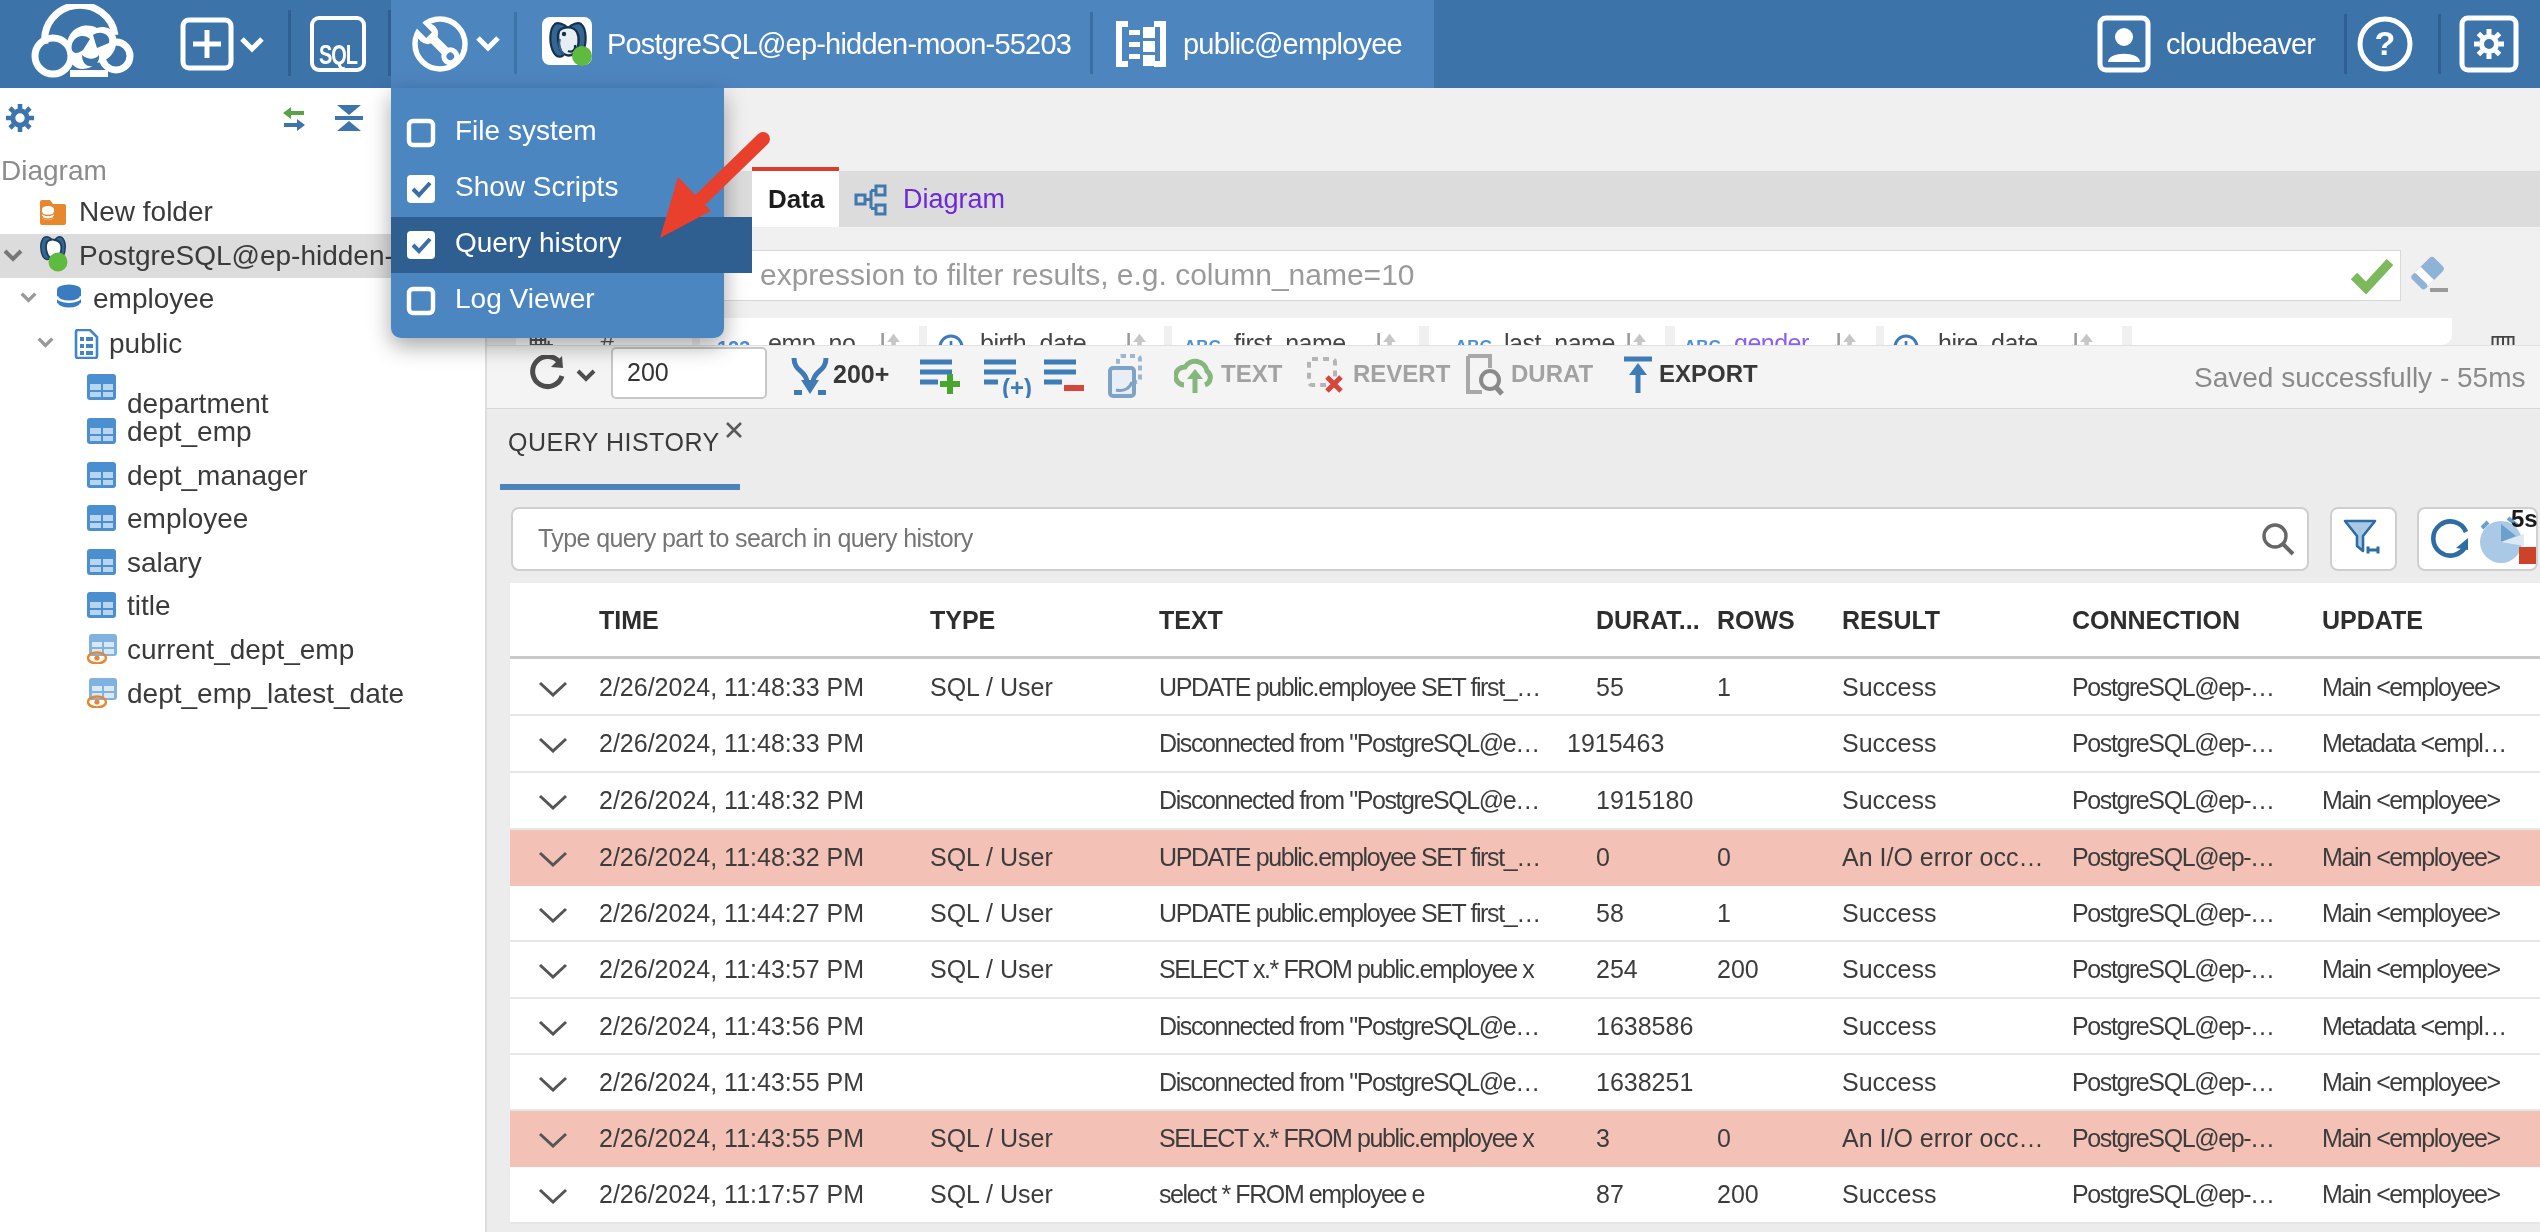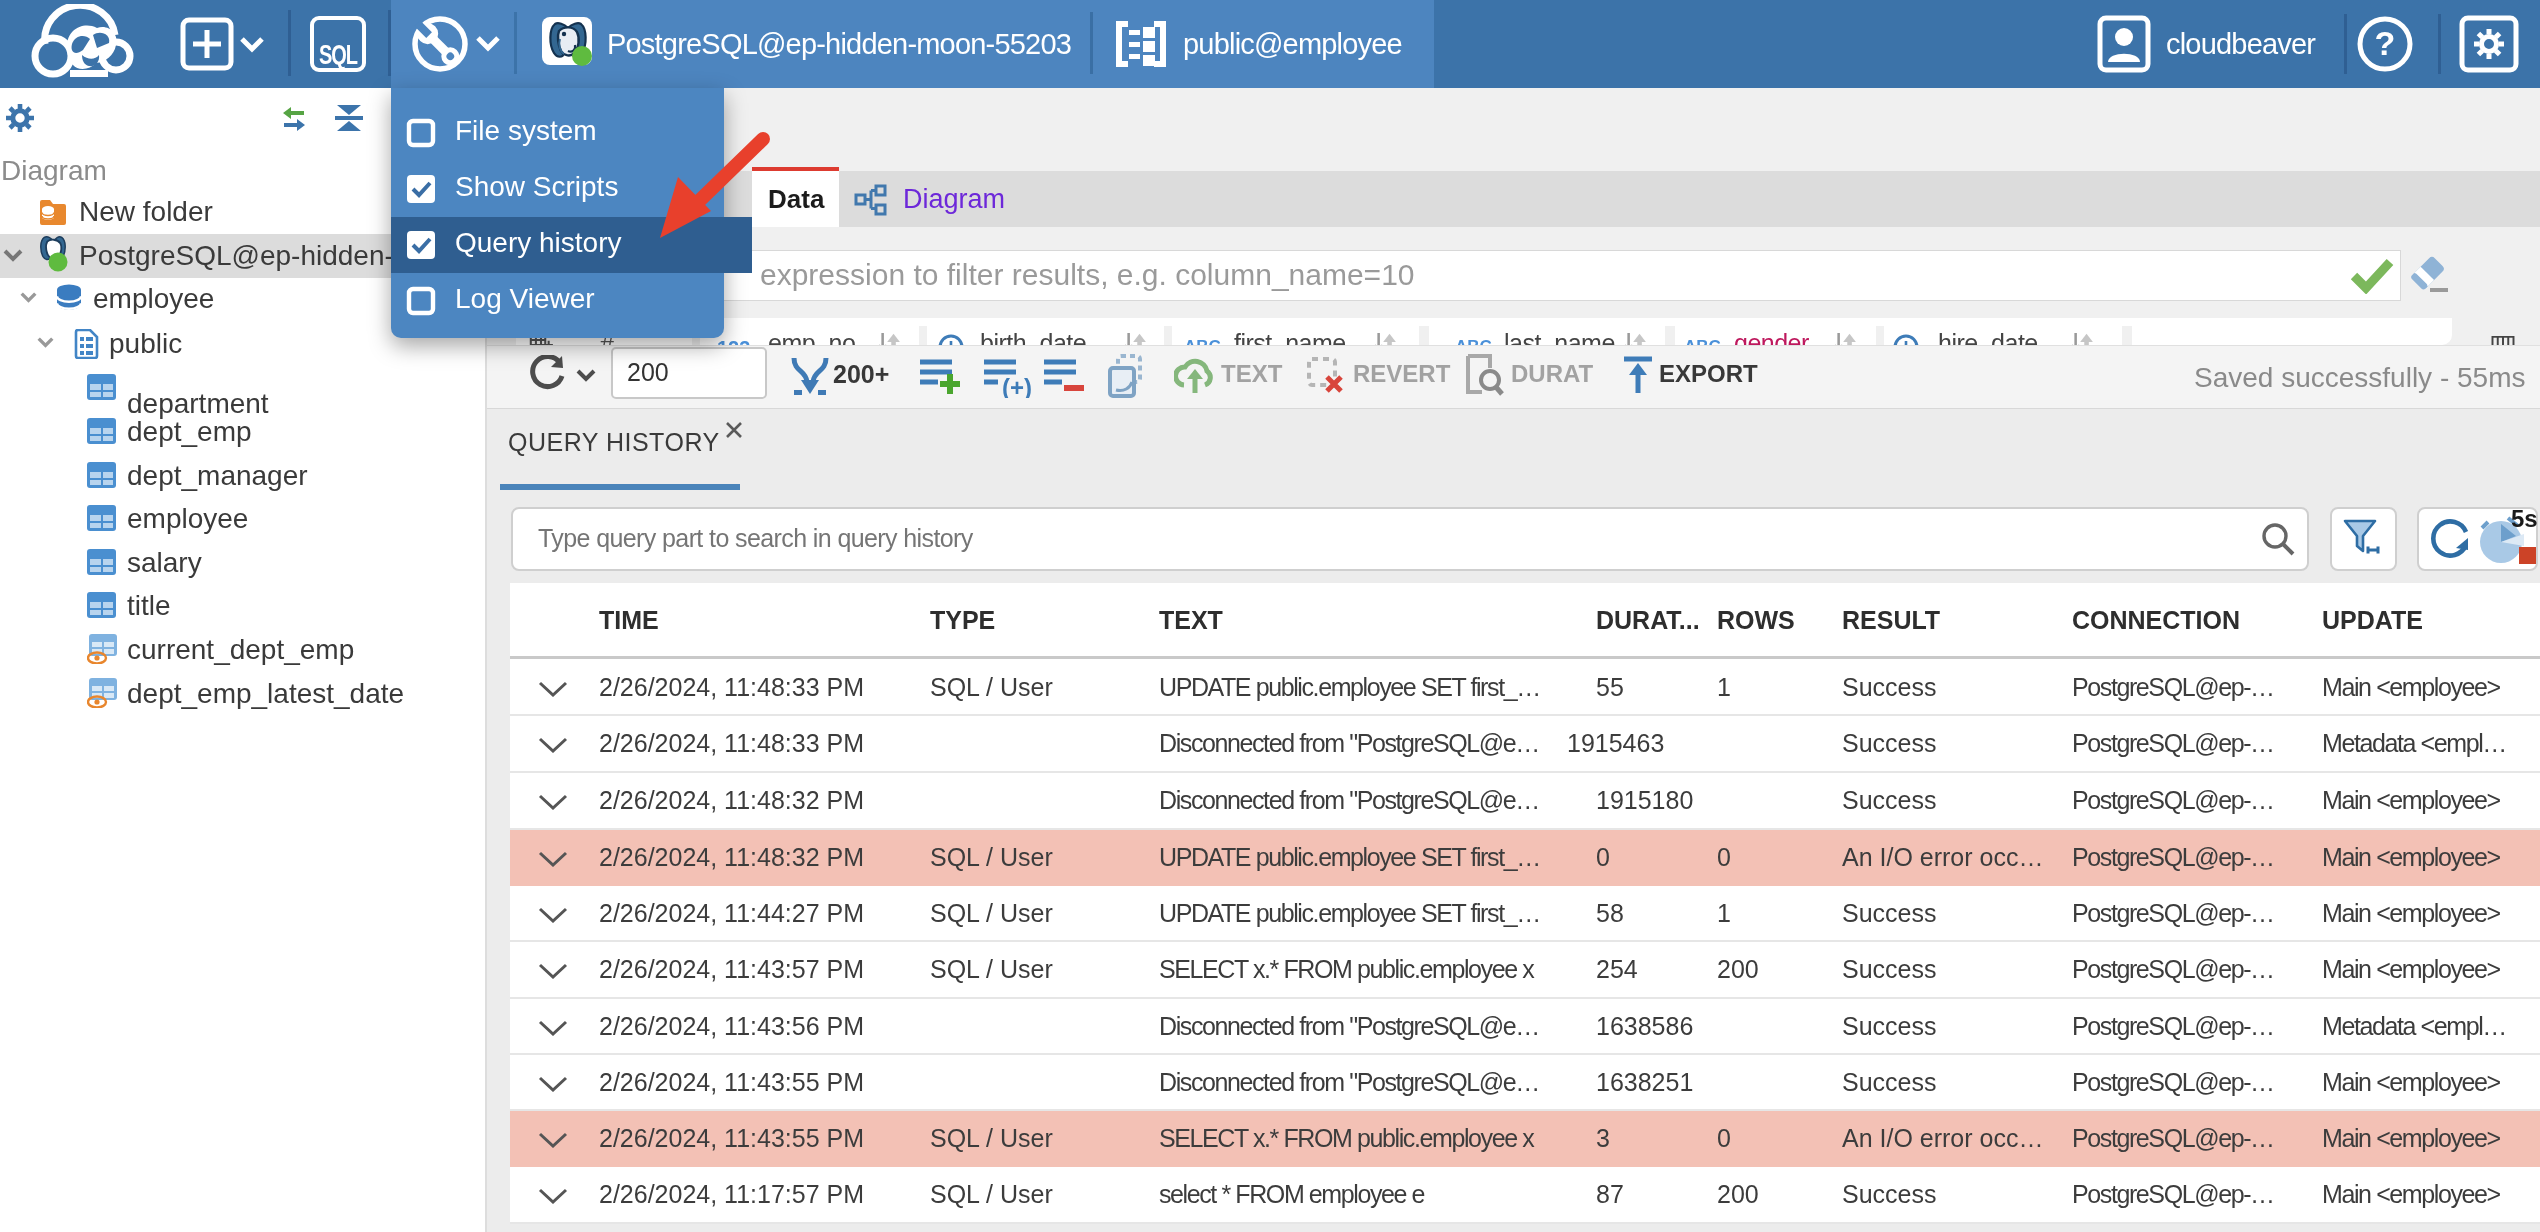--- a/index.html
+++ b/index.html
@@ -311,21 +311,21 @@
 <div class="a tx" style="left:1234px;top:329px;font-size:25px;letter-spacing:-0.5px;color:#444">first_name</div>
 <svg class="a" style="left:1372px;top:332px" width="26" height="20" viewBox="0 0 26 22">
     <use href="#sorticon"></use>
   </svg>
 <div class="a tx" style="left:1455px;top:337px;font-size:17px;font-weight:bold;color:#4a90d9">ABC</div>
 <div class="a tx" style="left:1504px;top:329px;font-size:25px;letter-spacing:-0.5px;color:#444">last_name</div>
 <svg class="a" style="left:1622px;top:332px" width="26" height="20" viewBox="0 0 26 22">
     <use href="#sorticon"></use>
   </svg>
 <div class="a tx" style="left:1684px;top:337px;font-size:17px;font-weight:bold;color:#4a90d9">ABC</div>
-<div class="a tx" style="left:1734px;top:329px;font-size:25px;letter-spacing:-0.5px;color:#be185d">gender</div>
+<div class="a tx" style="left:1734px;top:329px;font-size:25px;letter-spacing:-0.5px;color:#8b5cf6">gender</div>
 <svg class="a" style="left:1832px;top:332px" width="26" height="20" viewBox="0 0 26 22">
     <use href="#sorticon"></use>
   </svg>
 <svg class="a" style="left:1893px;top:332px" width="26" height="26" viewBox="0 0 26 26">
     <circle cx="13" cy="15" r="11" fill="none" stroke="#3e7cb8" stroke-width="3"></circle>
     <path d="M13 9 V15 L17 17" fill="none" stroke="#3e7cb8" stroke-width="2.6"></path>
   </svg>
 <div class="a tx" style="left:1938px;top:329px;font-size:25px;letter-spacing:-0.5px;color:#444">hire_date</div>
 <svg class="a" style="left:2069px;top:332px" width="26" height="20" viewBox="0 0 26 22">
     <use href="#sorticon"></use>

